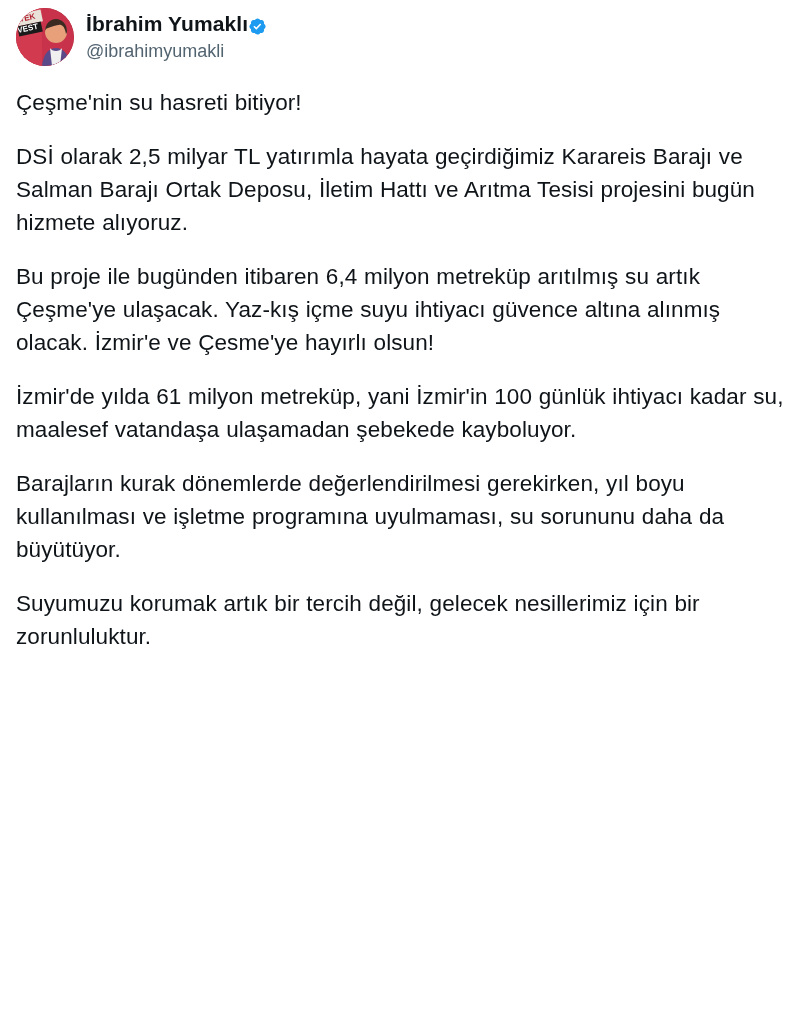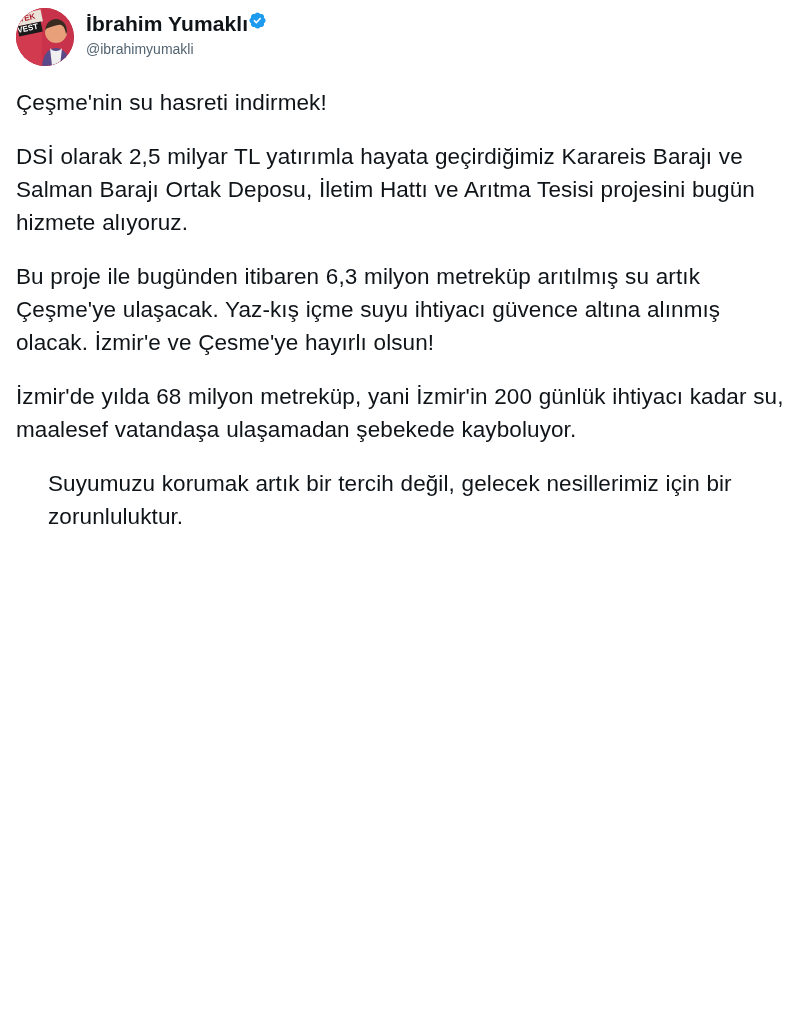--- a/index.html
+++ b/index.html
@@ -44,41 +44,41 @@
   .author-block {
     display: flex;
     flex-direction: column;
     justify-content: center;
     padding-top: 3px;
     min-width: 0;
   }
 
   .author-line {
     display: flex;
-    align-items: flex-start;
+    align-items: flex-end;
     line-height: 1.2;
   }
 
   .display-name {
     font-size: 21px;
     font-weight: bold;
     color: #0f1419;
     letter-spacing: 0.1px;
     white-space: nowrap;
   }
 
   .verified-badge {
     width: 19px;
     height: 19px;
     flex: 0 0 19px;
     display: inline-block;
   }
 
   .handle {
-    font-size: 14px;
+    font-size: 18px;
     color: #536471;
     margin-top: 5px;
     line-height: 1.2;
     white-space: nowrap;
   }
 
   
   .tweet-body {
     padding-top: 16px;
   }
@@ -86,21 +86,20 @@
   .tweet-body p {
     margin: 0 0 21px 0;
     font-size: 22.5px;
     line-height: 33px;
     color: #0f1419;
     letter-spacing: 0.1px;
     word-spacing: 0.3px;
   }
   .tweet-body p:last-child {
     margin-bottom: 0;
-    margin-left: 32px;
   }
 </style>
 </head>
 <body>
 
 <div class="tweet">
 
   <div class="tweet-header">
 
     <div class="avatar">
@@ -133,20 +132,21 @@
             <path fill="#1d9bf0" d="M20.396 11c-.018-.646-.215-1.275-.57-1.816-.354-.54-.852-.972-1.438-1.246.223-.607.27-1.264.14-1.897-.131-.634-.437-1.218-.882-1.687-.47-.445-1.053-.75-1.687-.882-.633-.13-1.29-.083-1.897.14-.273-.587-.704-1.086-1.245-1.44S11.647 1.62 11 1.604c-.646.017-1.273.213-1.813.568s-.969.854-1.24 1.44c-.608-.223-1.267-.272-1.902-.14-.635.13-1.22.436-1.69.882-.445.47-.749 1.055-.878 1.688-.13.633-.08 1.29.144 1.896-.587.274-1.087.705-1.443 1.245-.356.54-.555 1.17-.574 1.817.02.647.218 1.276.574 1.817.356.54.856.972 1.443 1.245-.224.606-.274 1.263-.144 1.896.13.634.433 1.218.877 1.688.47.443 1.054.747 1.687.878.633.132 1.29.084 1.897-.136.274.586.705 1.084 1.245 1.439.54.354 1.167.551 1.813.569.647-.016 1.276-.213 1.817-.567s.972-.854 1.245-1.44c.604.239 1.266.296 1.903.164.636-.132 1.22-.447 1.68-.907.46-.46.776-1.044.908-1.681s.075-1.299-.165-1.903c.586-.274 1.084-.705 1.439-1.245.354-.54.551-1.17.569-1.816zM9.662 14.85l-3.429-3.428 1.293-1.302 2.072 2.072 4.4-4.794 1.347 1.246z"></path>
           </svg>
         </span>
       </div>
       <div class="handle">@ibrahimyumakli</div>
     </div>
 
   </div>
 
   <div class="tweet-body">
-    <p>Çeşme'nin su hasreti indirmek!</p>
+    <p>Çeşme'nin su hasreti bitiyor!</p>
     <p>DSİ olarak 2,5 milyar TL yatırımla hayata geçirdiğimiz Karareis Barajı ve Salman Barajı Ortak Deposu, İletim Hattı ve Arıtma Tesisi projesini bugün hizmete alıyoruz.</p>
-    <p>Bu proje ile bugünden itibaren 6,3 milyon metreküp arıtılmış su artık Çeşme'ye ulaşacak. Yaz-kış içme suyu ihtiyacı güvence altına alınmış olacak. İzmir'e ve Çesme'ye hayırlı olsun!</p>
-    <p>İzmir'de yılda 68 milyon metreküp, yani İzmir'in 200 günlük ihtiyacı kadar su, maalesef vatandaşa ulaşamadan şebekede kayboluyor.</p>
+    <p>Bu proje ile bugünden itibaren 6,4 milyon metreküp arıtılmış su artık Çeşme'ye ulaşacak. Yaz-kış içme suyu ihtiyacı güvence altına alınmış olacak. İzmir'e ve Çesme'ye hayırlı olsun!</p>
+    <p>İzmir'de yılda 61 milyon metreküp, yani İzmir'in 100 günlük ihtiyacı kadar su, maalesef vatandaşa ulaşamadan şebekede kayboluyor.</p>
+    <p>Barajların kurak dönemlerde değerlendirilmesi gerekirken, yıl boyu kullanılması ve işletme programına uyulmaması, su sorununu daha da büyütüyor.</p>
     <p>Suyumuzu korumak artık bir tercih değil, gelecek nesillerimiz için bir zorunluluktur.</p>
   </div>
 
 </div>
 
 </body></html>

